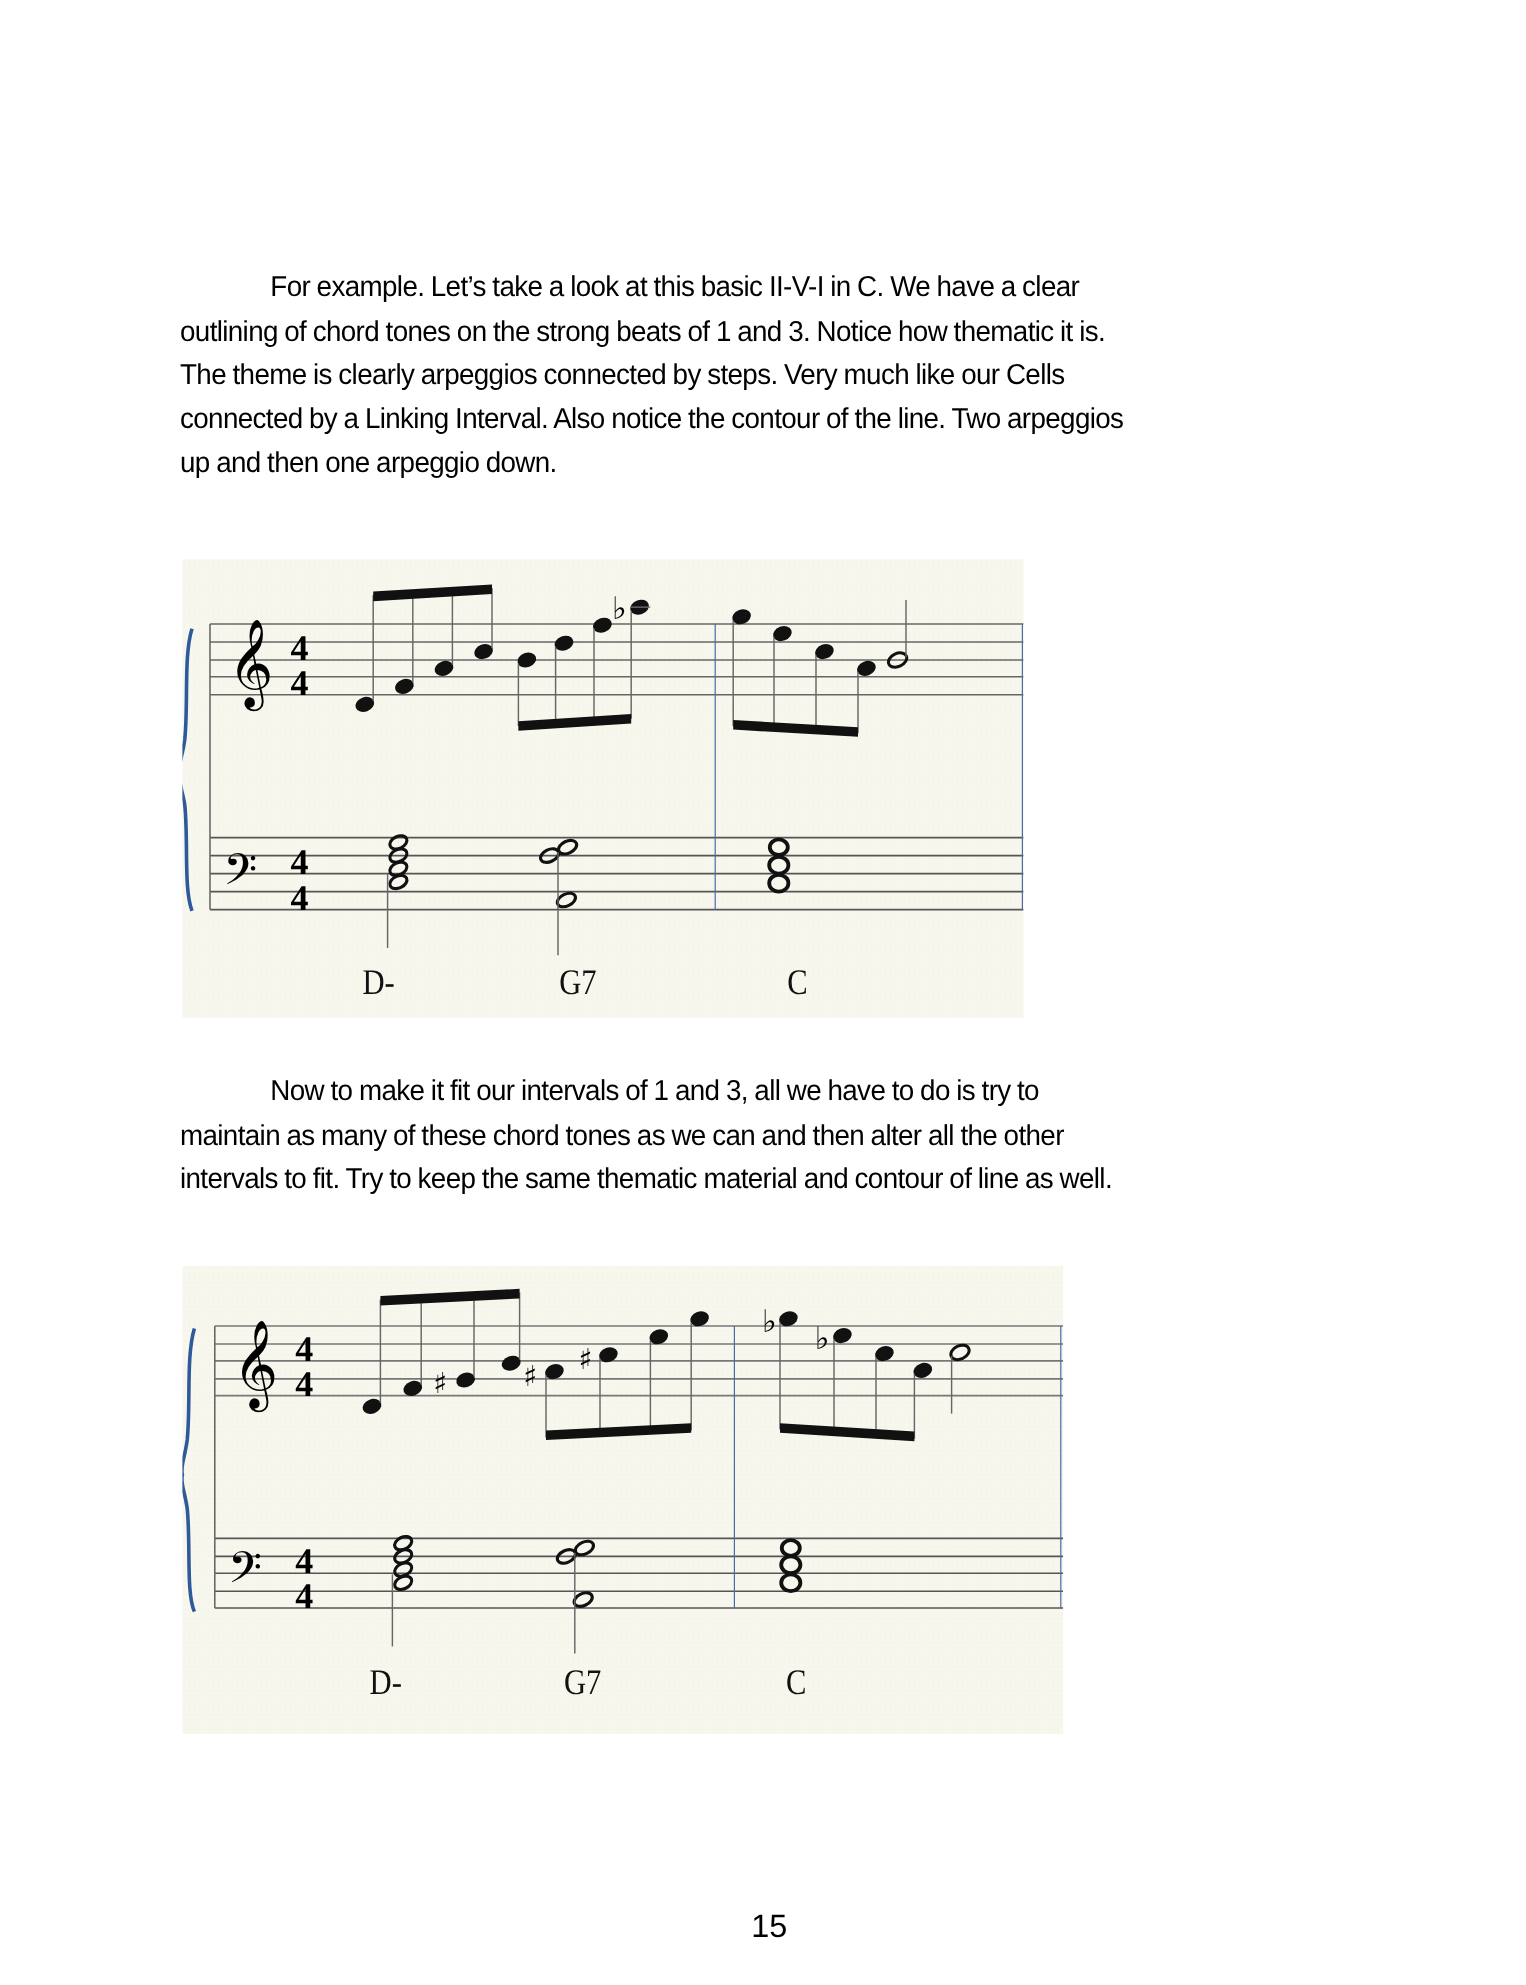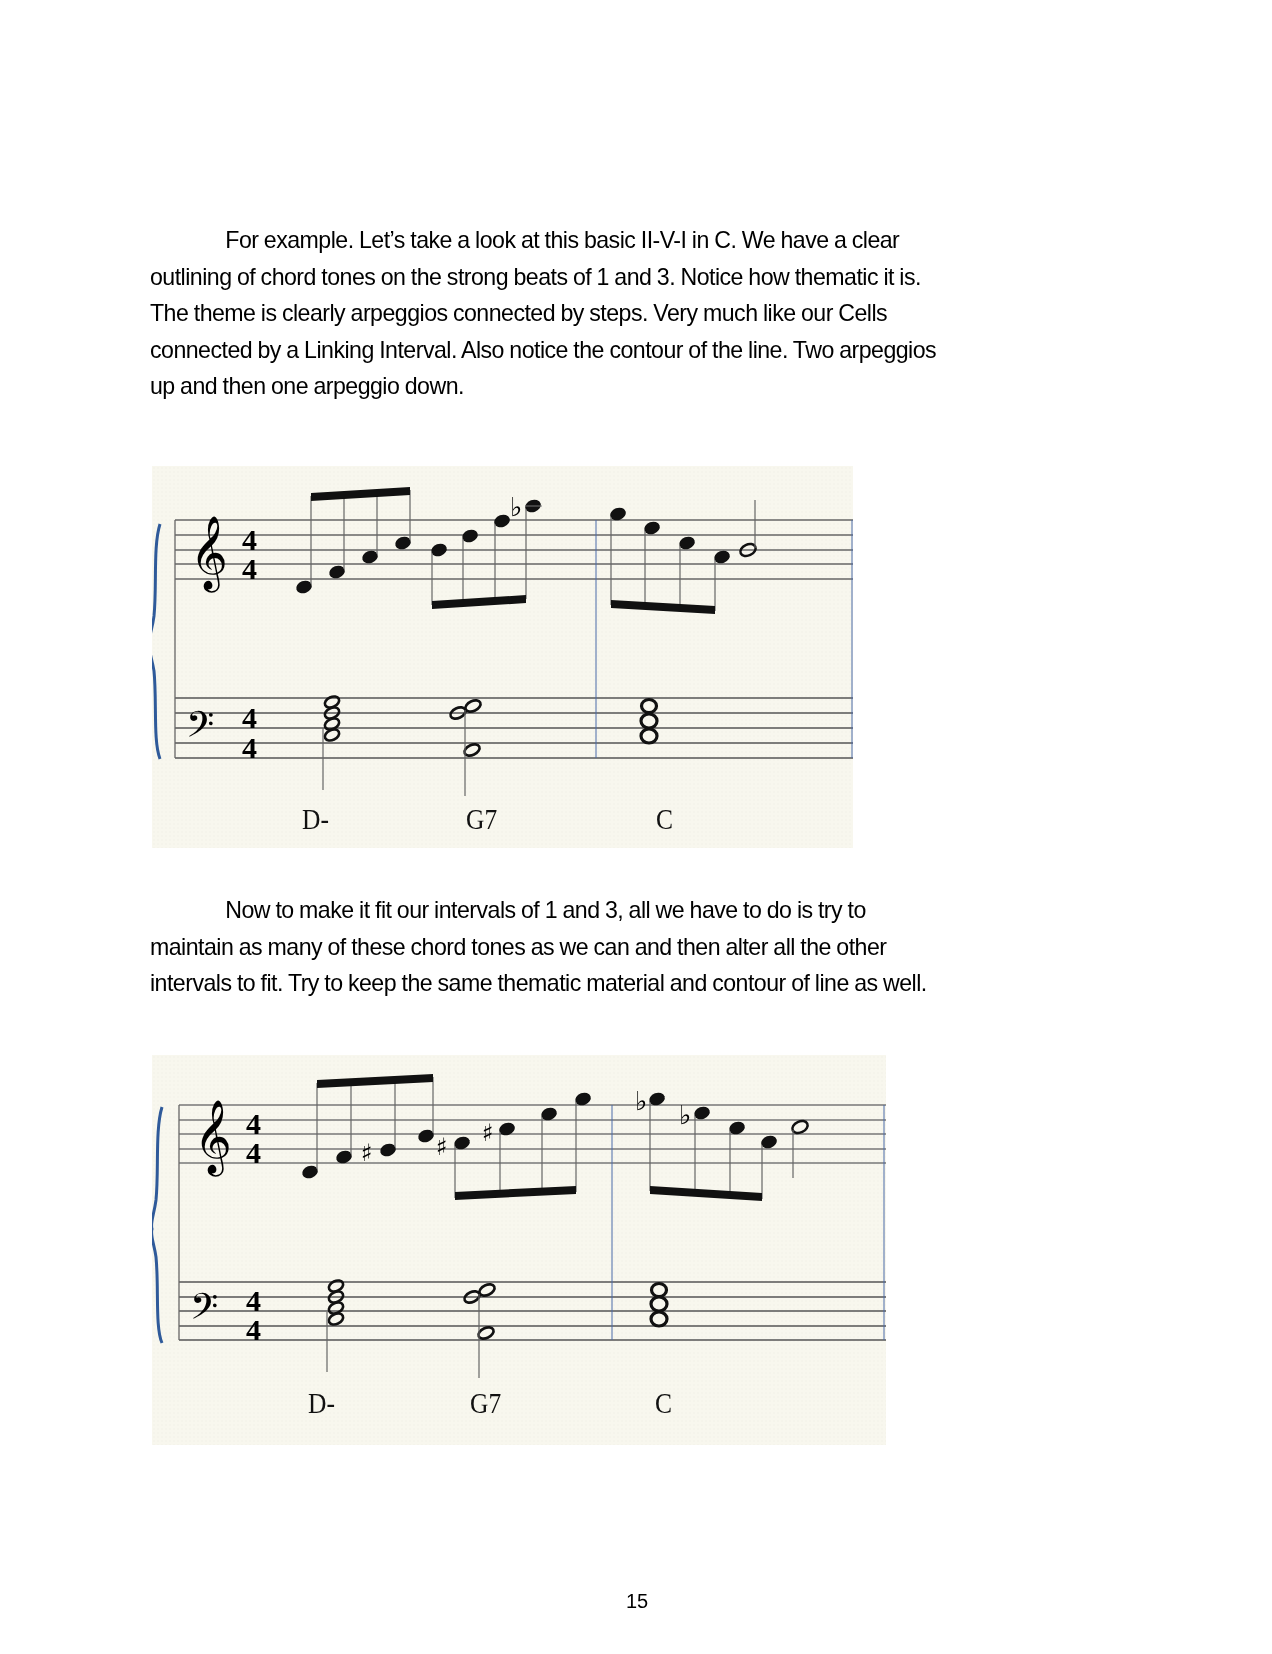--- a/index.html
+++ b/index.html
@@ -7,21 +7,21 @@
   .para { position: absolute; left: 150px; width: 1000px; font-size: 24px; line-height: 36.6px; letter-spacing: -0.55px; word-spacing: -0.5px; transform: scaleX(0.965); transform-origin: left top; }
   .para .line { display: block; white-space: nowrap; }
   .para .line.indent { padding-left: 78px; }
   #para1 { top: 222px; }
   #para2 { top: 892px; }
   .score { position: absolute; background: #f8f7ee; background-image: radial-gradient(rgba(0,0,0,0.012) 1px, transparent 1px); background-size: 4px 4px; }
   #score1 { left: 152px; top: 466px; width: 701px; height: 382px; }
   #score2 { left: 152px; top: 1055px; width: 734px; height: 390px; }
   .score svg { position: absolute; left: 0; top: 0; }
   .chord-label { position: absolute; font-family: "Liberation Serif", "DejaVu Serif", serif; font-size: 30px; transform: scaleX(0.85); transform-origin: left top; color: #111; }
-  #page-number { position: absolute; left: 626px; top: 1590px; font-family: "Liberation Sans", sans-serif; font-size: 20px; }
+  #page-number { position: absolute; left: 626px; top: 1590px; font-family: "Liberation Sans", sans-serif; font-size: 27px; }
 </style>
 </head>
 <body>
 
 <div id="para1" class="para">
   <span class="line indent">For example. Let’s take a look at this basic II-V-I in C. We have a clear</span>
   <span class="line">outlining of chord tones on the strong beats of 1 and 3. Notice how thematic it is.</span>
   <span class="line">The theme is clearly arpeggios connected by steps. Very much like our Cells</span>
   <span class="line">connected by a Linking Interval. Also notice the contour of the line. Two arpeggios</span>
   <span class="line">up and then one arpeggio down.</span>

